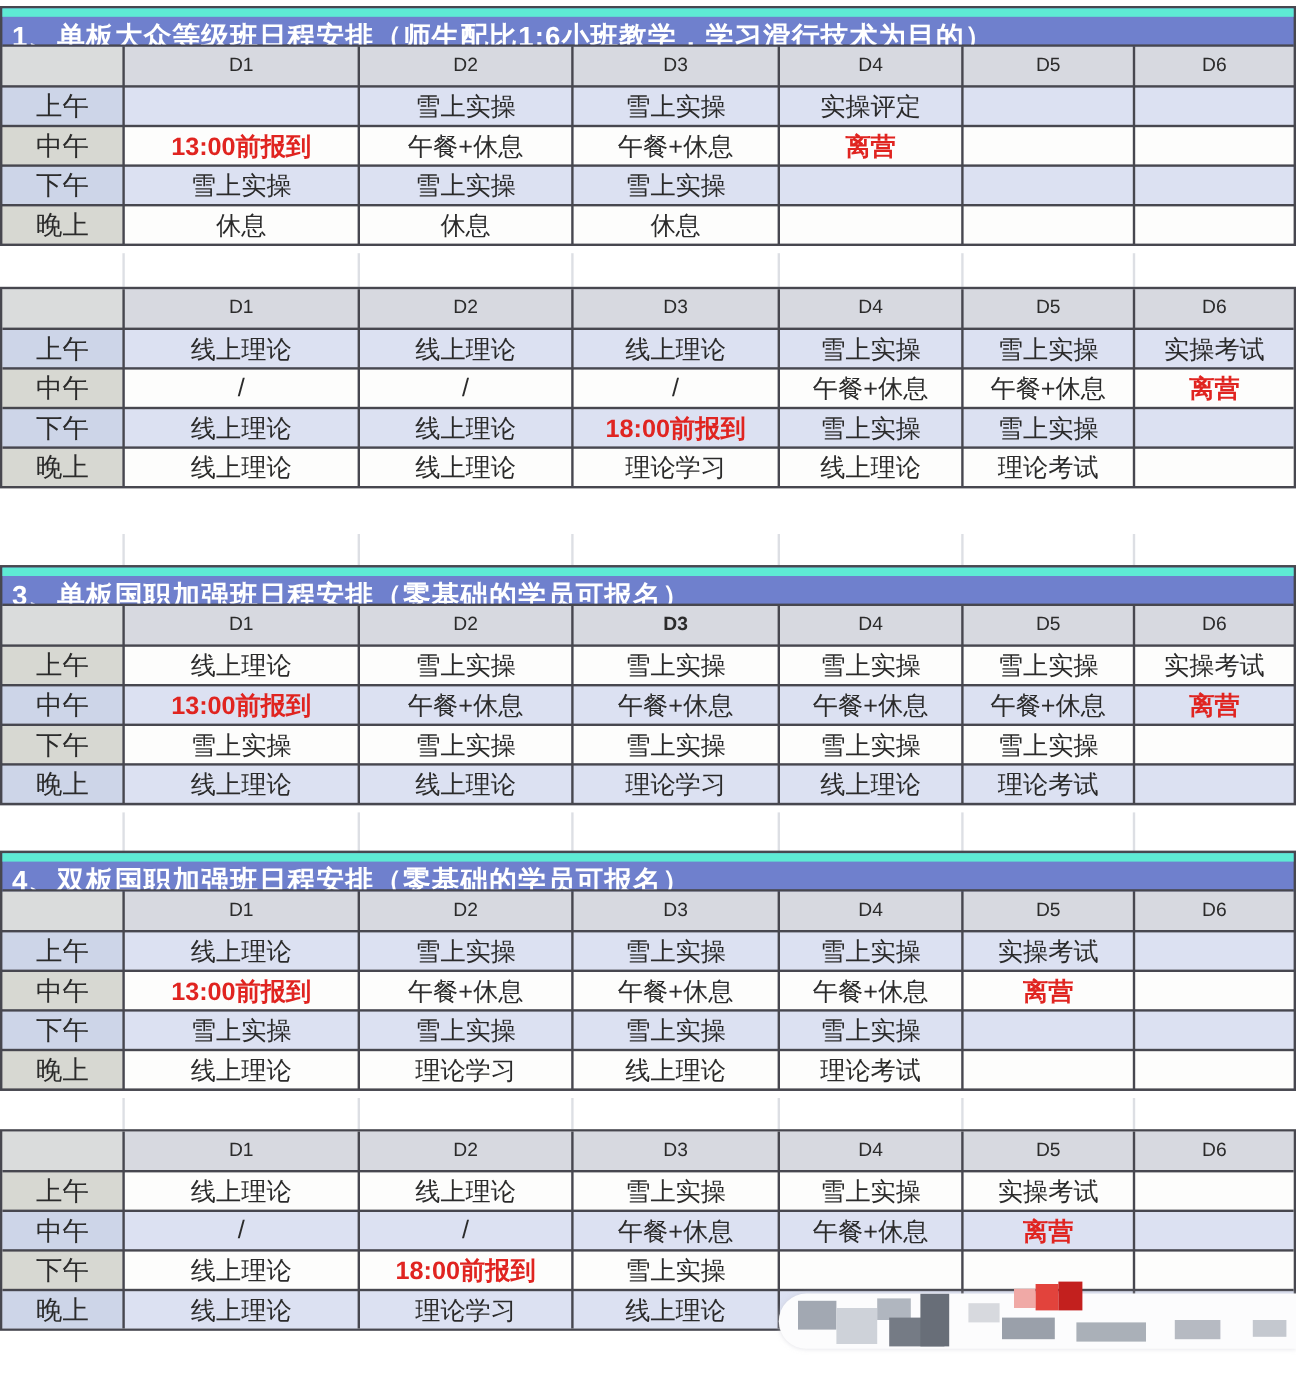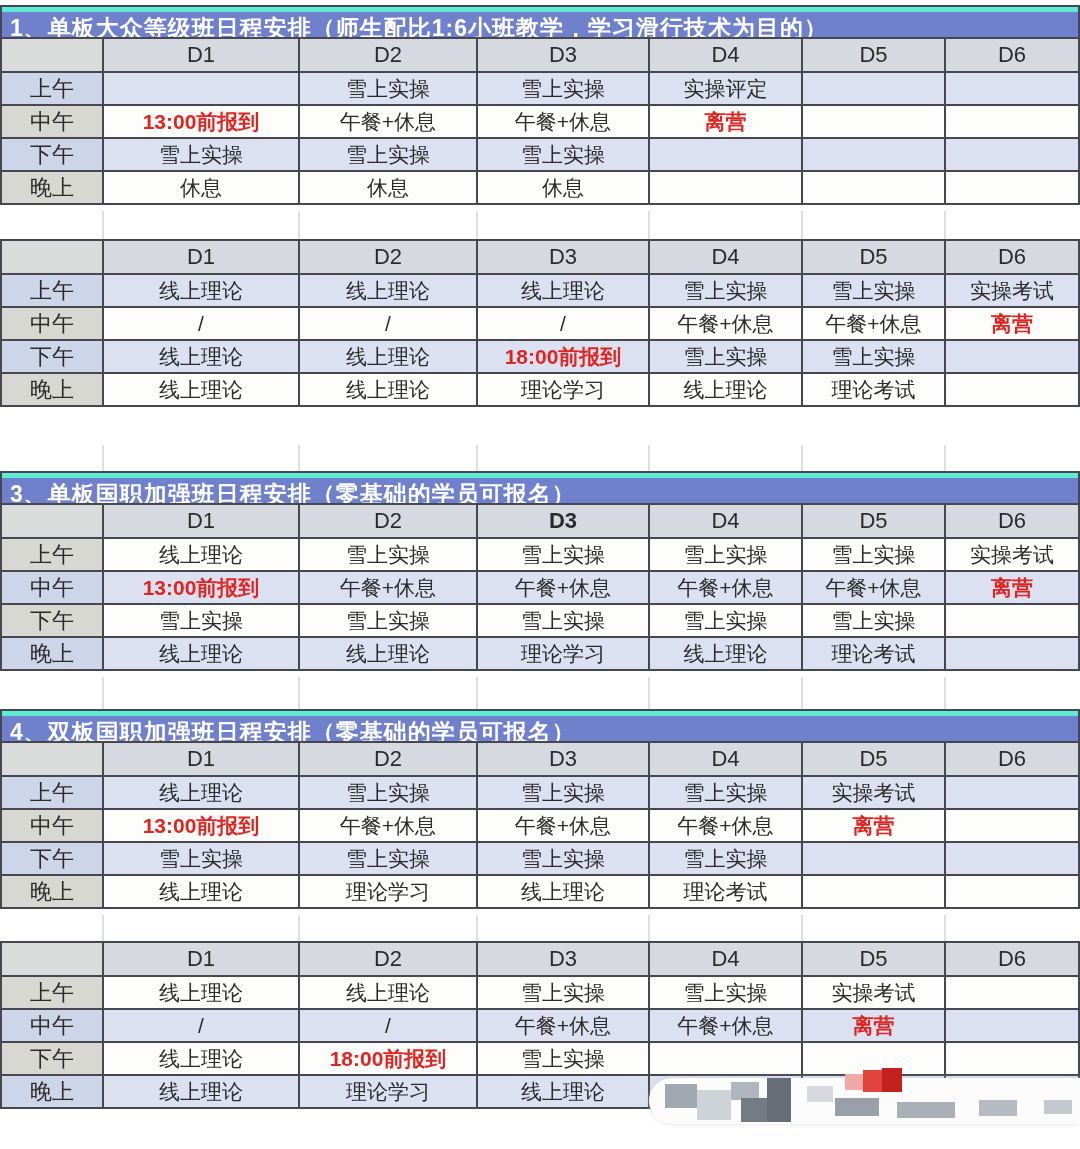--- a/index.html
+++ b/index.html
@@ -10,40 +10,40 @@
     -webkit-font-smoothing:antialiased;
   }
   .sched-block{
     position:absolute;left:0;width:1076px;
     border:2px solid #47474f;
     background:#47474f;
   }
   .title-bar{
     height:32px;line-height:32px;
     background:#6f80cd;
-    border-top:5px solid #5eead4;
+    border-top:7px solid #5eead4;
     color:#ffffff;font-weight:bold;font-size:23px;
     padding-left:8px;letter-spacing:1px;
     white-space:nowrap;overflow:hidden;
     border-bottom:2px solid #47474f;
     box-sizing:border-box;
   }
   .grid{
     display:grid;
     grid-template-columns:100px 194px 176px 170px 151px 141px 132px;
     grid-auto-rows:32px 31px 31px 31px 31px;
     gap:2px;
     background:#47474f;
   }
   .c{
     display:flex;align-items:center;justify-content:center;
     font-size:21px;color:#2b2b2b;
     white-space:nowrap;overflow:hidden;
   }
-  .hdr{background:#d7d9e0;font-size:22px;}
+  .hdr{background:#d7d9e0;font-size:16px;}
   .hdr.bold{font-weight:bold;}
   .corner{background:#dadcdc;}
   .rowlabel-tint{background:#cdd5e8;font-size:22px;}
   .rowlabel-white{background:#d7d8d2;font-size:22px;}
   .cell-tint{background:#dce1f2;}
   .cell-white{background:#fdfdfc;}
   .red{color:#e02420;font-weight:bold;text-align:center;}
   
   .gap-line{position:absolute;width:2px;background:rgba(150,155,172,0.32);}
   

